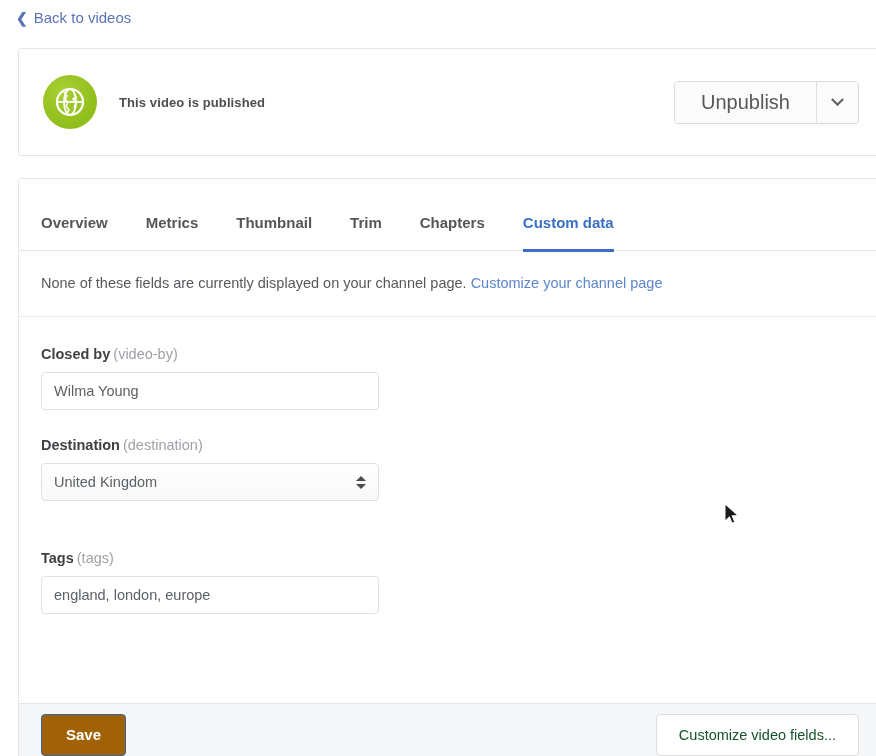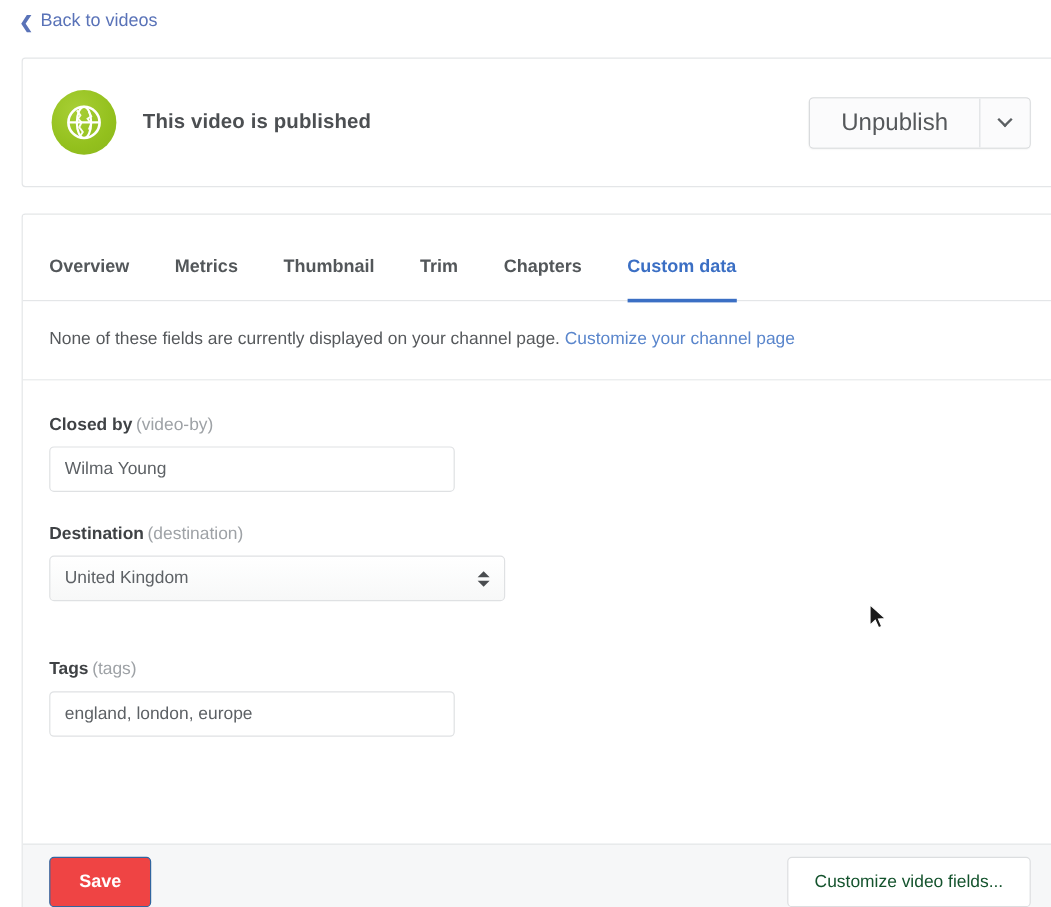--- a/index.html
+++ b/index.html
@@ -74,21 +74,21 @@
     background: #96c11f;
     background: radial-gradient(circle at 38% 32%, #a8cf35 0%, #93c01d 62%, #8ab61c 100%);
     display: flex;
     align-items: center;
     justify-content: center;
     flex: none;
     margin-right: 22px;
   }
   .globe-badge svg { display: block; }
   .status-text {
-    font-size: 17px;
+    font-size: 13px;
     font-weight: 700;
     color: #4c4f52;
     letter-spacing: 0.1px;
   }
   .status-spacer { flex: 1 1 auto; }
 
   .btn-group {
     display: flex;
     align-items: stretch;
     border: 1px solid #d9dbdd;
@@ -203,21 +203,21 @@
     border-radius: 4px;
     background: #fff;
     font-family: inherit;
     font-size: 14.5px;
     color: #5d6165;
     padding: 0 12px;
     outline: none;
   }
   .select-wrap {
     position: relative;
-    width: 380px;
+    width: 338px;
     height: 38px;
   }
   .select-input {
     width: 100%;
     appearance: none;
     -webkit-appearance: none;
     background: #fdfdfd;
     background-image: linear-gradient(#ffffff, #f7f8f8);
     padding-right: 34px;
     cursor: pointer;
@@ -256,21 +256,21 @@
     border-top: 1px solid #e4e6e8;
     display: flex;
     align-items: center;
     padding: 0 22px;
   }
   .btn-save {
     font-family: inherit;
     font-size: 15px;
     font-weight: 700;
     color: #ffffff;
-    background: #ef4444;
+    background: #a16207;
     border: 1px solid #31659f;
     border-radius: 4px;
     padding: 11px 24px;
     cursor: pointer;
     line-height: 18px;
   }
   .footer-spacer { flex: 1 1 auto; }
   .btn-customize {
     font-family: inherit;
     font-size: 14.5px;

